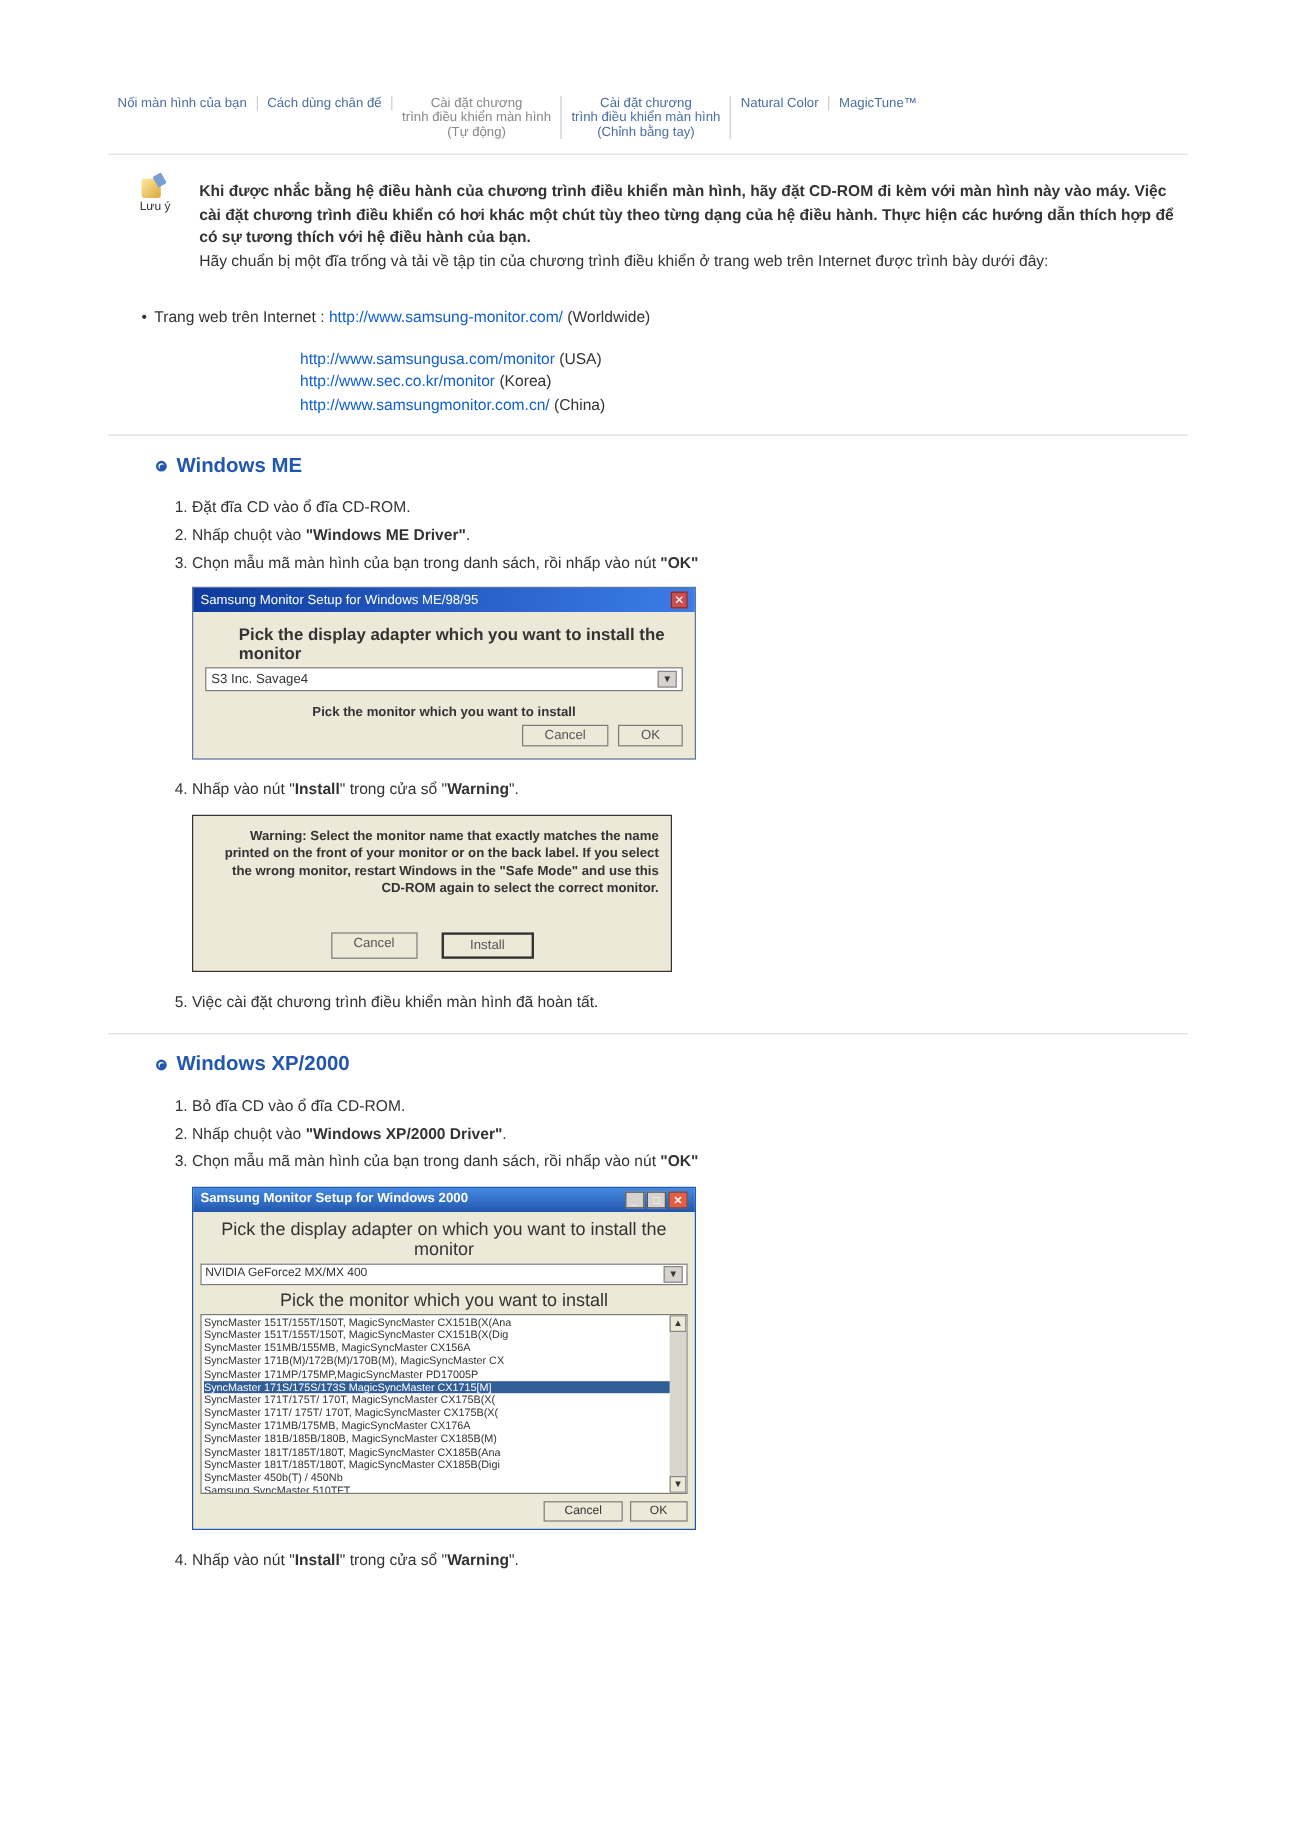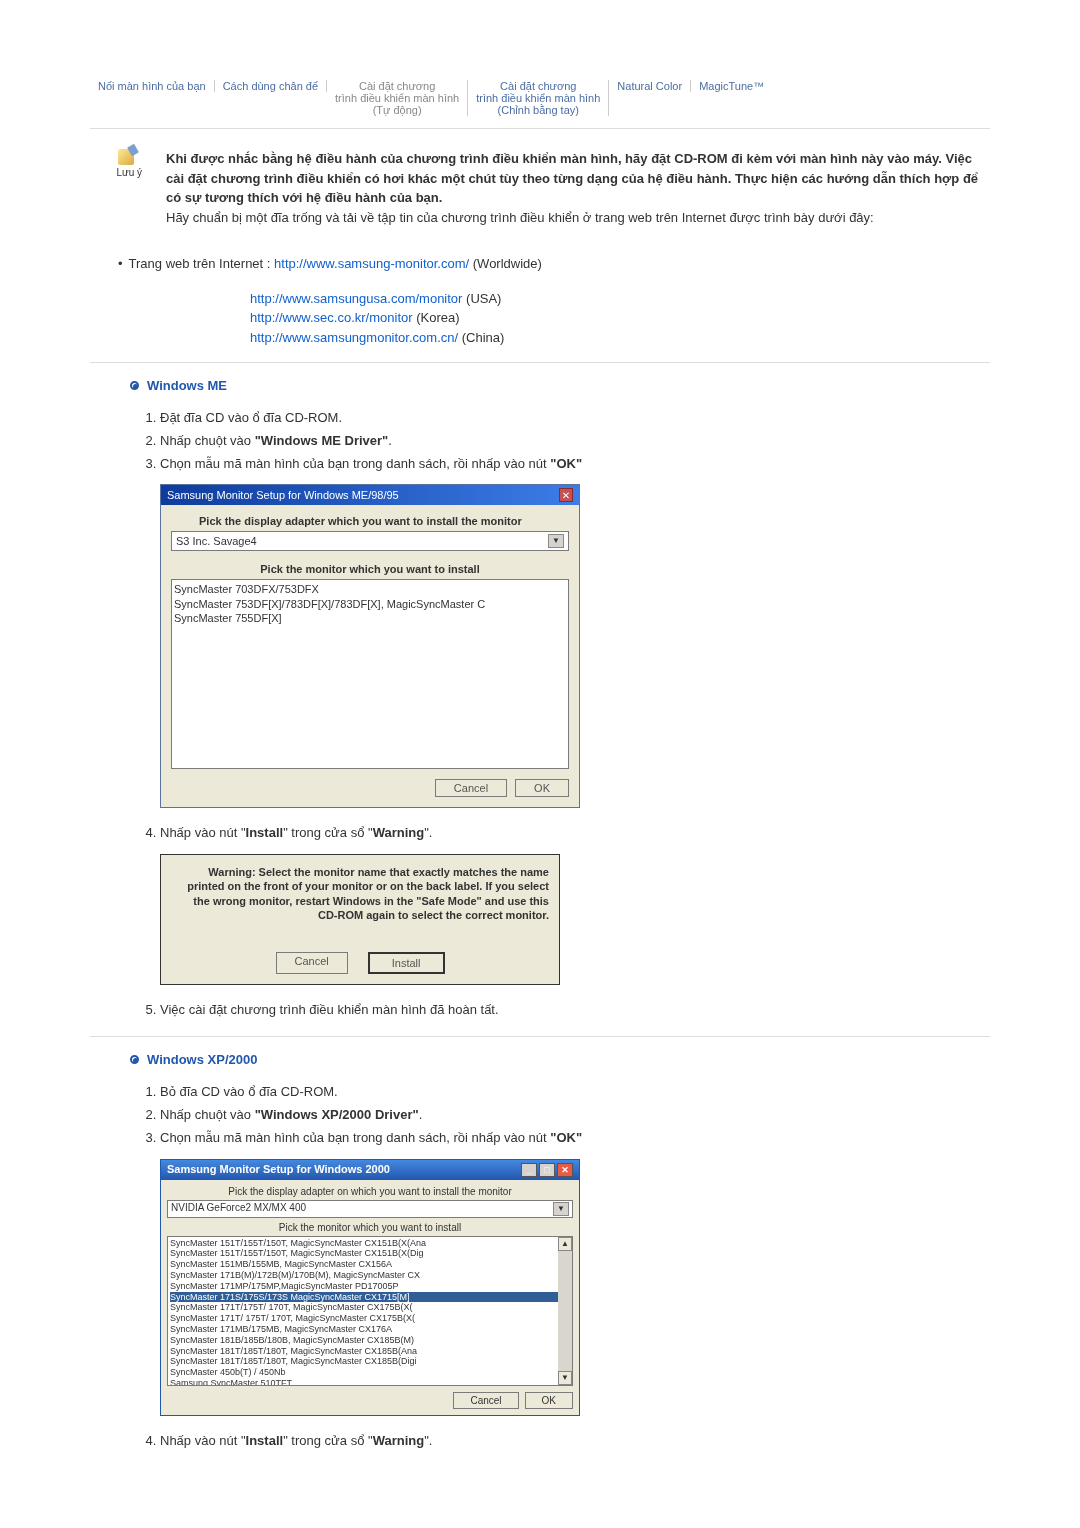--- a/index.html
+++ b/index.html
@@ -111,21 +111,21 @@
       border: none;
       border-top: 1px solid #ddd;
       margin: 15px 0;
     }
     .section-header {
       display: flex;
       align-items: center;
       font-weight: bold;
       color: #2257ae;
       margin: 10px 0 15px 40px;
-      font-size: 13px;
+      font-size: 17px;
     }
     .section-dot {
       width: 9px;
       height: 9px;
       border-radius: 50%;
       border: 2px solid #2257ae;
       background: #fff;
       margin-right: 8px;
       position: relative;
     }
@@ -177,21 +177,21 @@
       line-height: 14px;
       text-align: center;
       border: 1px solid #8a2a2a;
       cursor: pointer;
     }
     .dialog-body {
       padding: 10px;
     }
     .dialog-label {
       font-weight: bold;
-      font-size: 11px;
+      font-size: 14px;
       margin-bottom: 4px;
       padding-left: 28px;
     }
     .dialog-combo {
       width: 100%;
       border: 1px solid #7b7b7b;
       background: #fff;
       padding: 2px 4px;
       font-size: 11px;
       display: flex;
@@ -295,21 +295,21 @@
       cursor: pointer;
     }
     .title-btn.close {
       background: #e95b42;
       color: #fff;
     }
     .dialog-2000-body {
       padding: 6px;
     }
     .d2-label {
-      font-size: 10px;
+      font-size: 15px;
       text-align: center;
       margin-bottom: 3px;
     }
     .d2-combo {
       width: 100%;
       border: 1px solid #7b7b7b;
       background: #fff;
       padding: 1px 3px;
       font-size: 10px;
       display: flex;
@@ -464,25 +464,20 @@
       <span>Samsung Monitor Setup for Windows  ME/98/95</span>
       <span class="close-button">✕</span>
     </div>
     <div class="dialog-body">
       <div class="dialog-label">Pick the display adapter which you want to install the monitor</div>
       <div class="dialog-combo">
         <span>S3 Inc. Savage4</span>
         <span class="combo-arrow">▼</span>
       </div>
       <div class="dialog-label2">Pick the monitor which you want to install</div>
-      <div class="dialog-list">
-        <div>SyncMaster 703DFX/753DFX</div>
-        <div>SyncMaster 753DF[X]/783DF[X]/783DF[X], MagicSyncMaster C</div>
-        <div>SyncMaster 755DF[X]</div>
-      </div>
       <div class="dialog-buttons">
         <span class="win-button">Cancel</span>
         <span class="win-button">OK</span>
       </div>
     </div>
   </div>
 </div>
 
 <ol class="numbered" start="4">
   <li>

